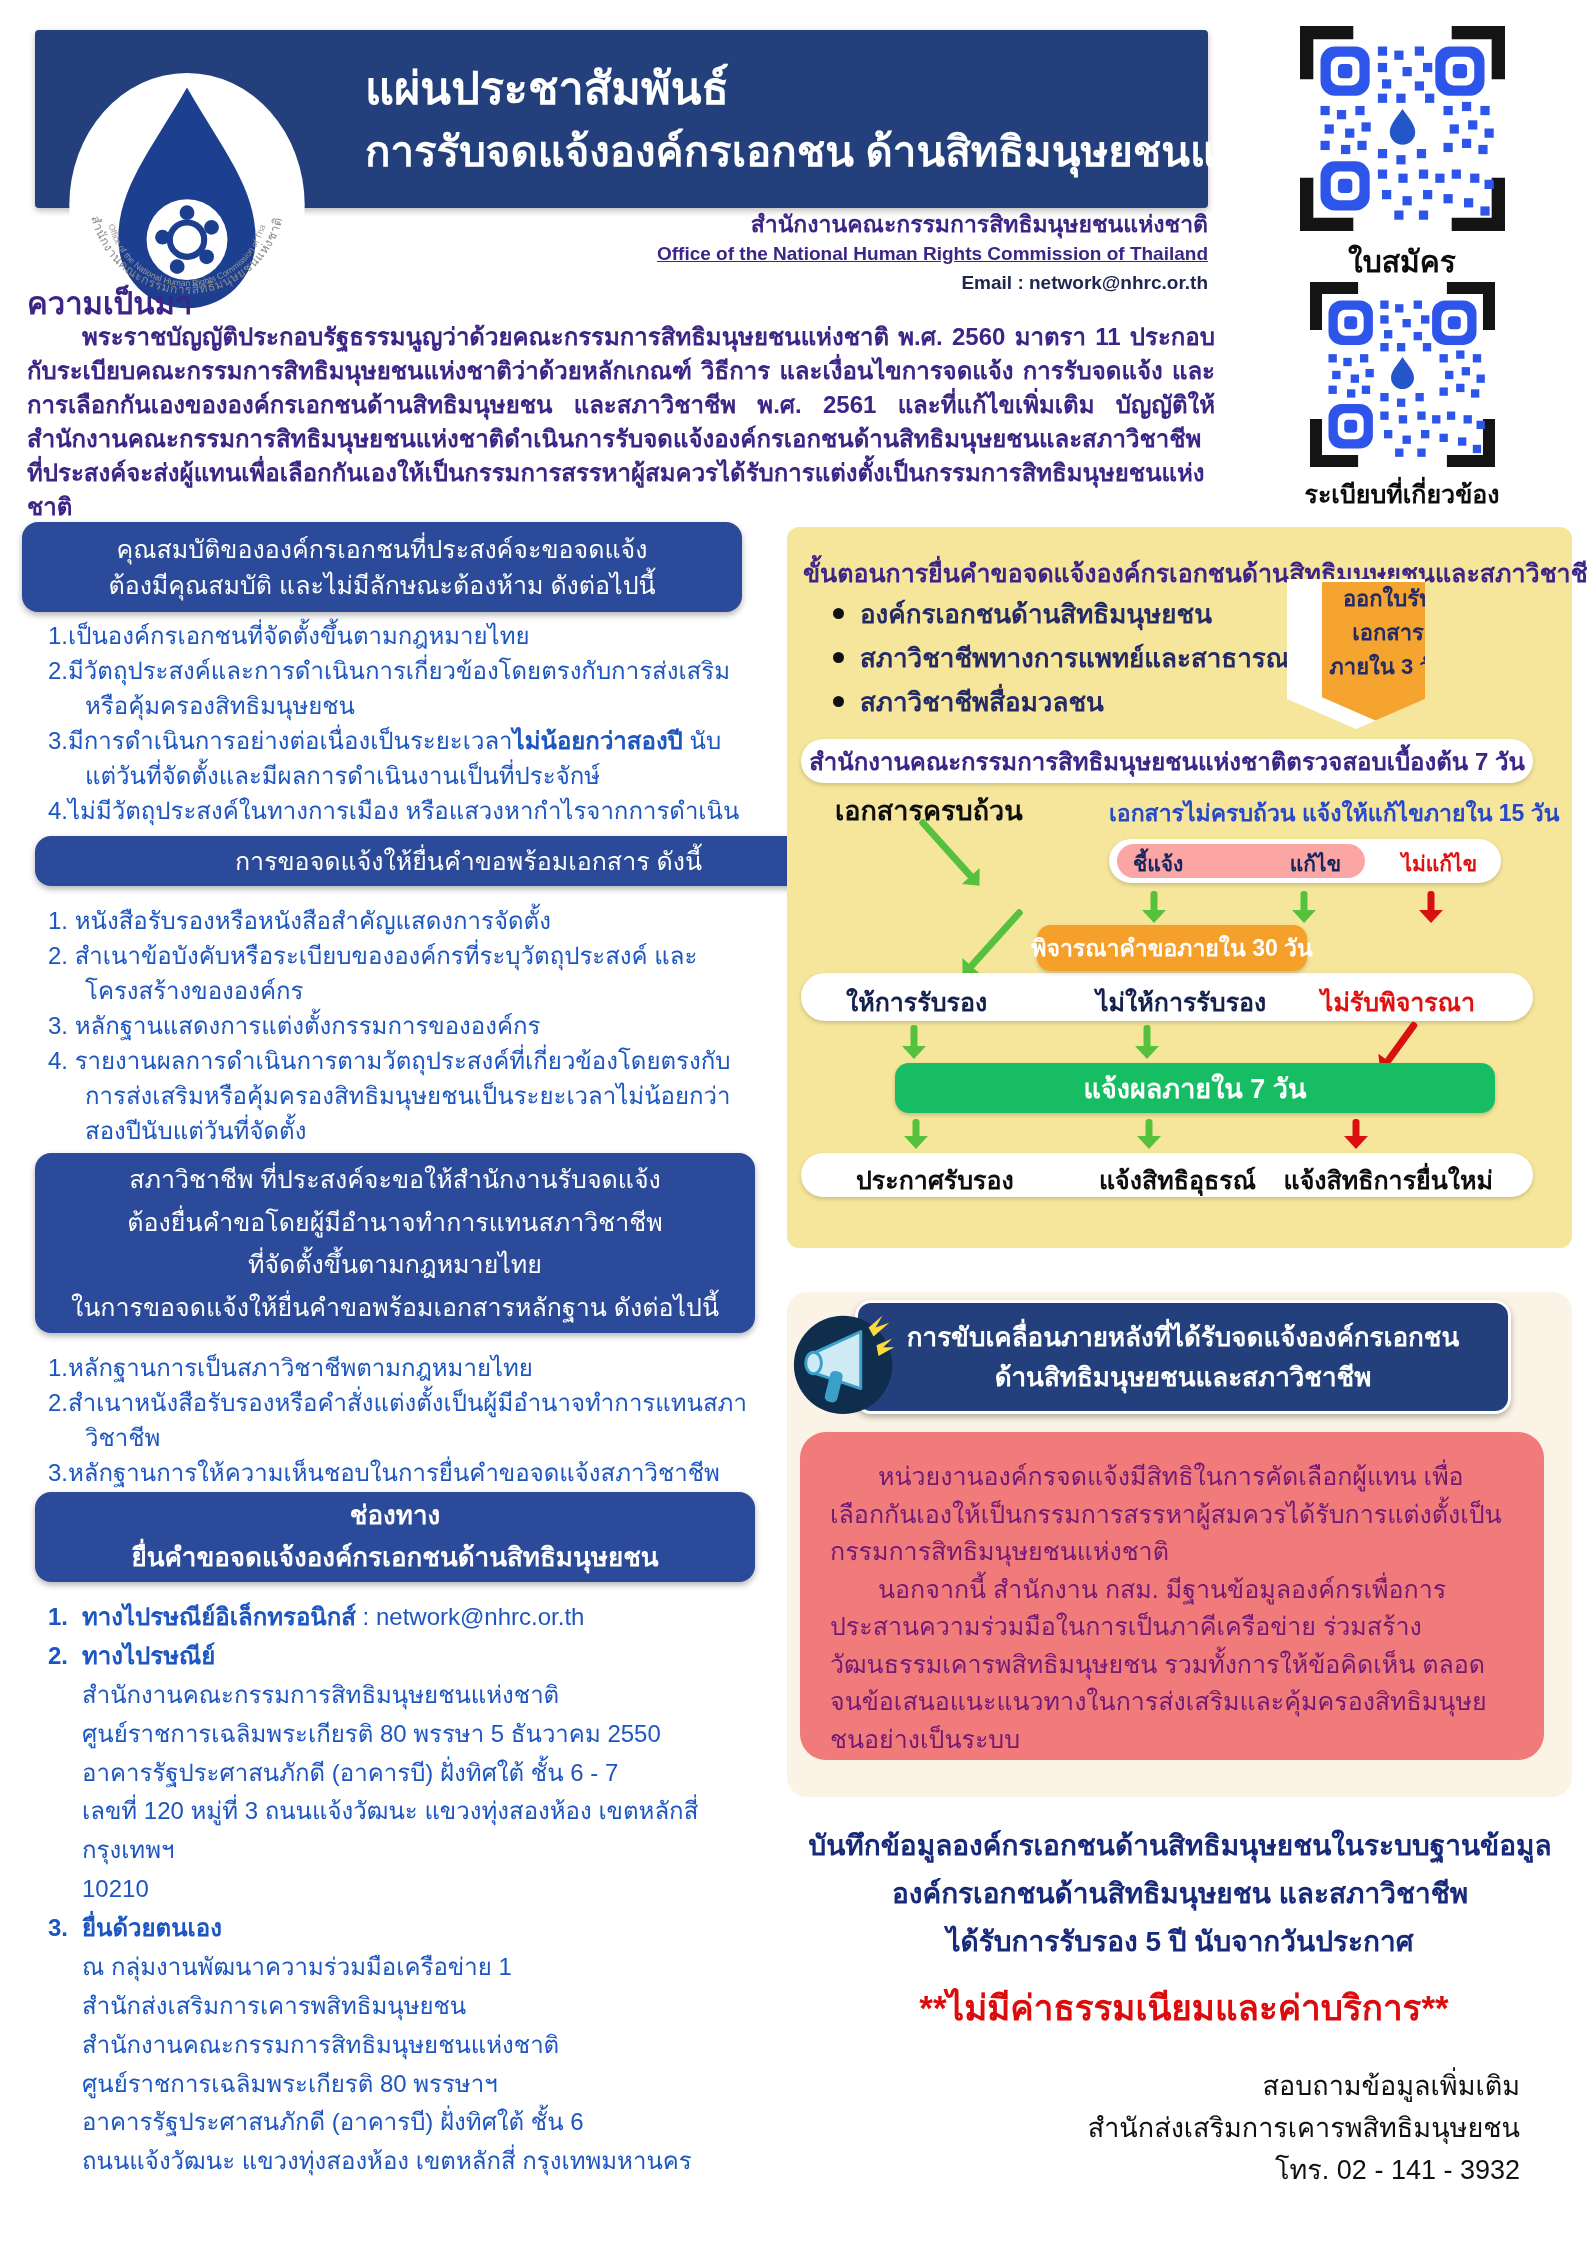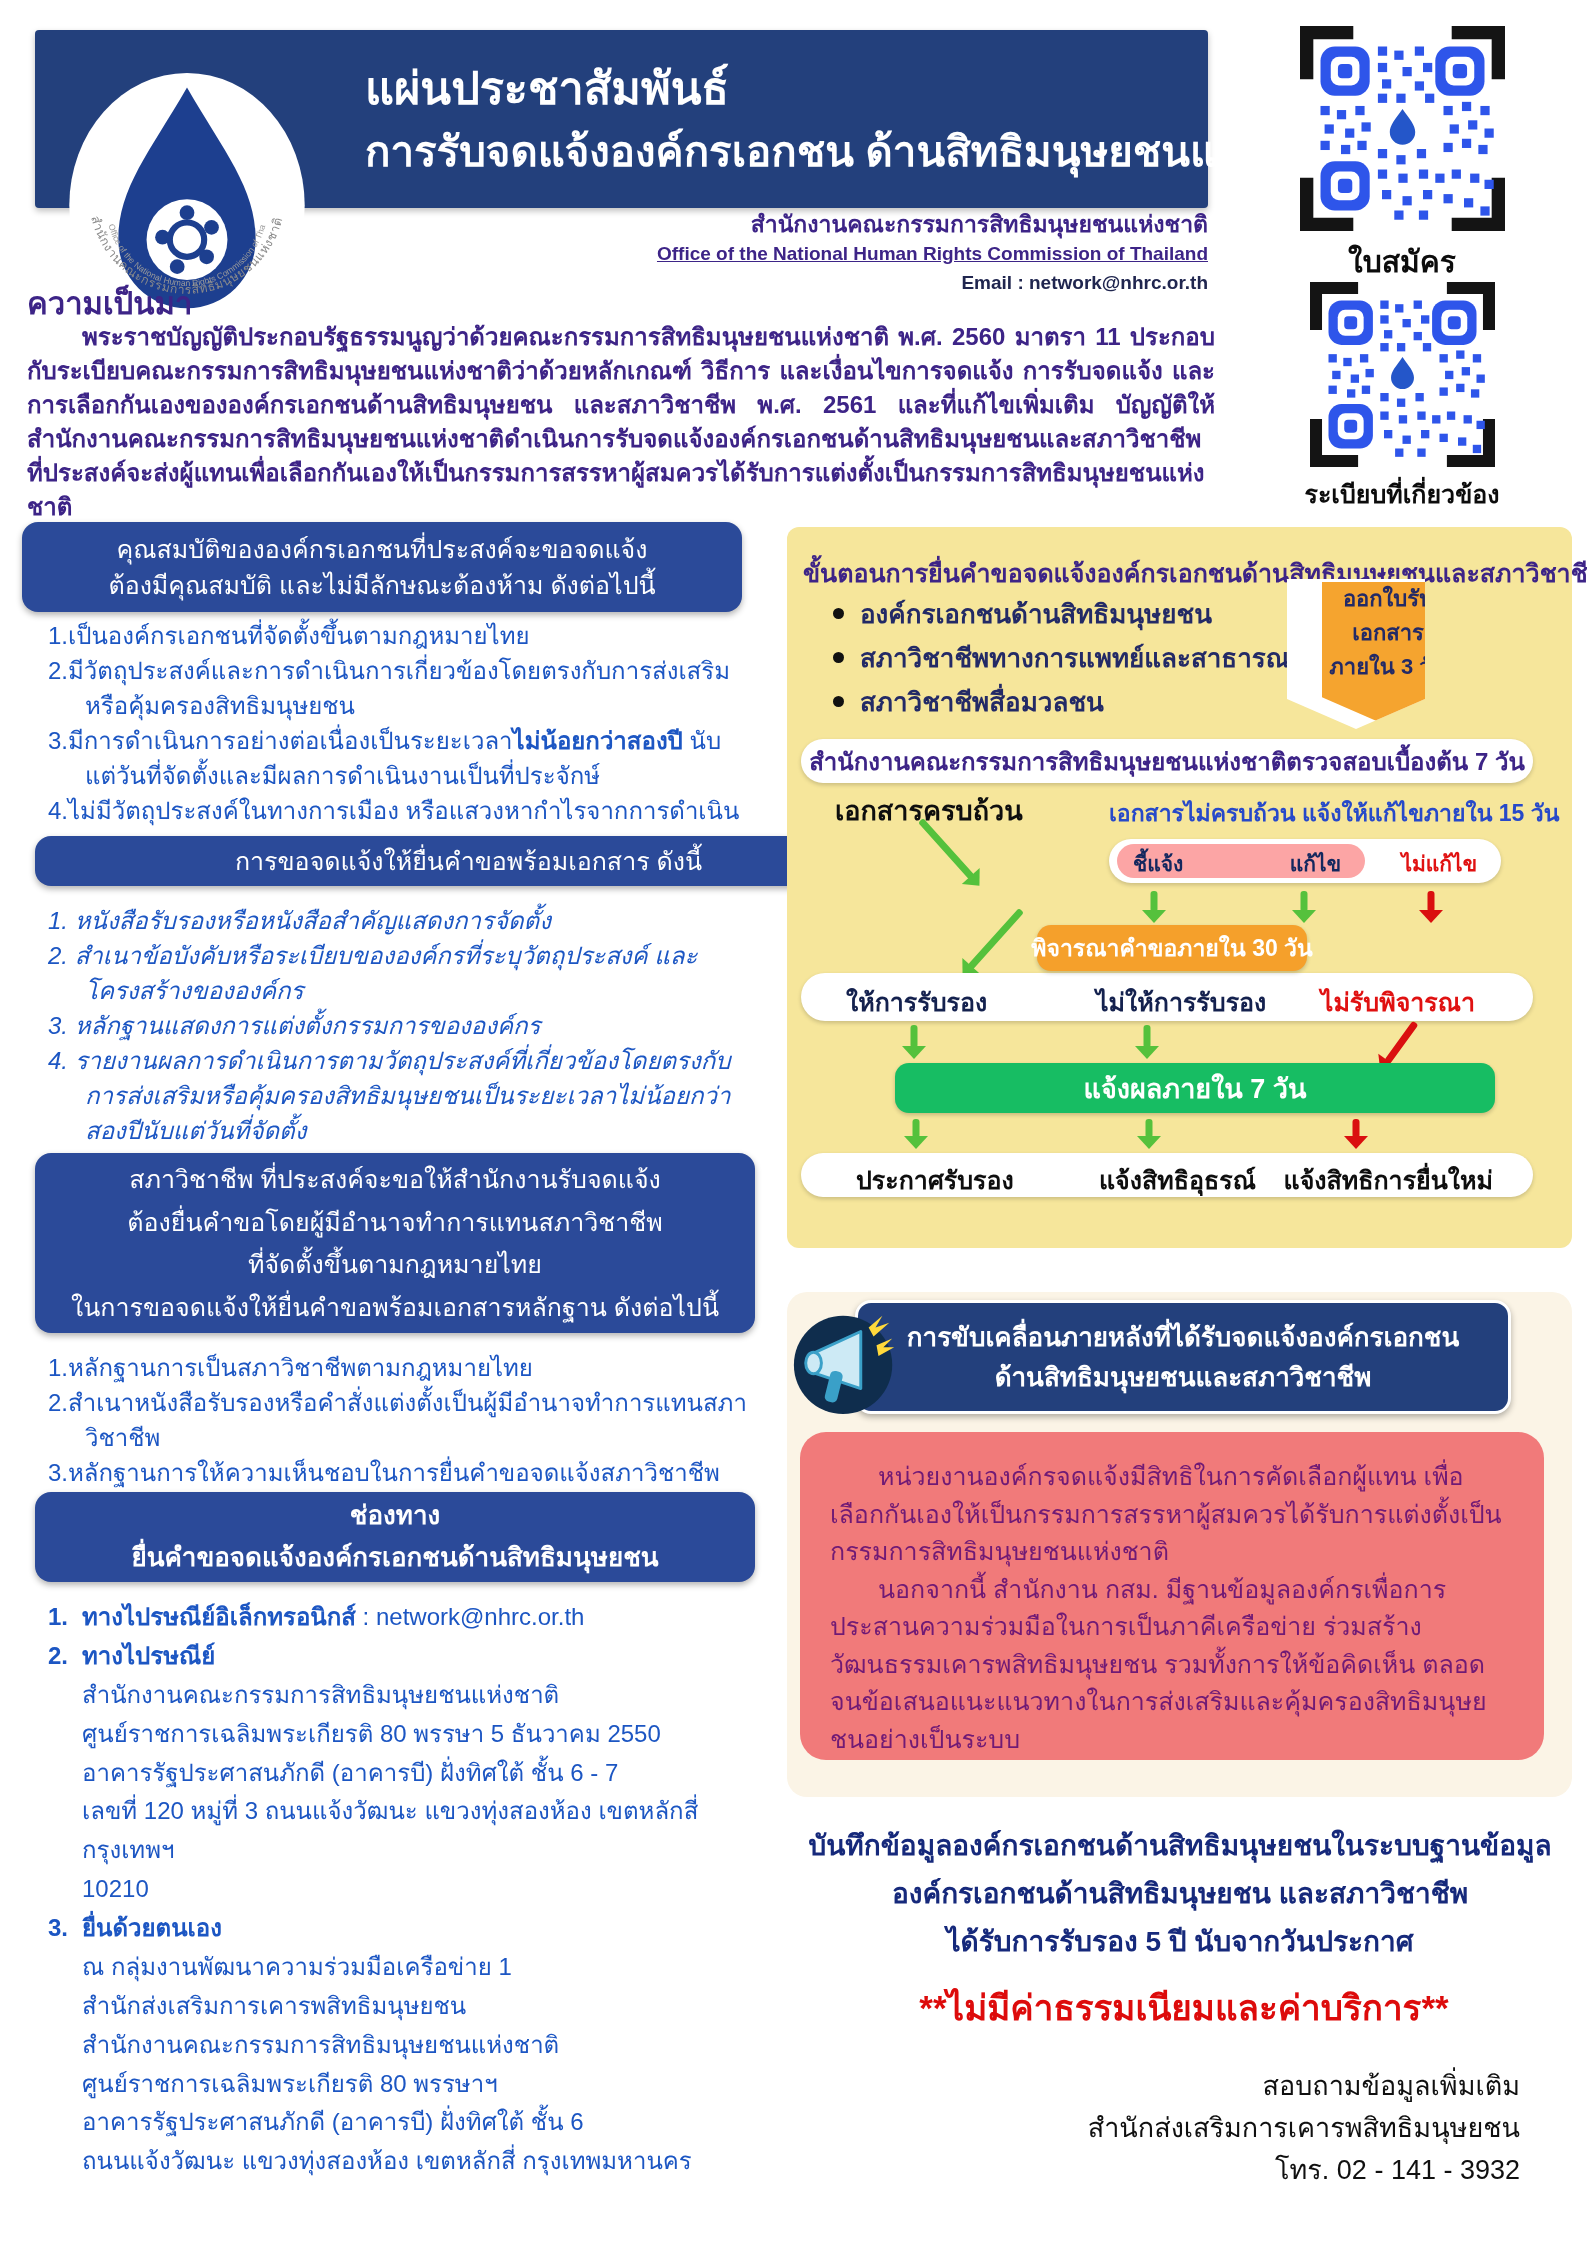--- a/index.html
+++ b/index.html
@@ -26,21 +26,21 @@
   .bg-heading{left:27px;top:278px;font-size:31px;font-weight:700;color:#3d2487;}
   .bg-para{left:27px;top:320px;width:1188px;font-size:24px;font-weight:700;color:#3d2487;line-height:1.42;text-indent:55px;text-align:justify;}
   
   .blue-box{background:#2b4a99;border-radius:16px;color:#fff;text-align:center;box-shadow:0 3px 6px rgba(0,0,0,.3);display:flex;flex-direction:column;justify-content:center;}
   .box1{left:22px;top:522px;width:720px;height:90px;font-size:25px;line-height:1.45;}
   .box2{left:35px;top:836px;width:867px;height:50px;font-size:25px;}
   .box3{left:35px;top:1153px;width:720px;height:180px;font-size:25px;line-height:1.7;}
   .box4{left:35px;top:1492px;width:720px;height:90px;font-size:26px;font-weight:700;line-height:1.6;}
   .blue-list{color:#1c56c3;font-size:24px;line-height:1.46;}
   .list1{left:48px;top:618px;width:700px;}
-  .list2{left:48px;top:903px;width:700px;font-style:italic;}
+  .list2{left:48px;top:903px;width:700px;}
   .list3{left:48px;top:1350px;width:700px;}
   .blue-list .li{padding-left:37px;text-indent:-37px;}
   .channels{left:48px;top:1598px;width:700px;color:#1c56c3;font-size:24px;line-height:1.62;}
   .ch-item{display:flex;}
   .ch-num{width:34px;font-weight:700;flex:none;}
   .ch-label{font-weight:700;}
   .ch-lines{margin-left:34px;}
   
   .yellow{left:787px;top:527px;width:785px;height:721px;background:#f6e69b;border-radius:12px;}
   .flow-title{left:16px;top:26px;width:753px;text-align:center;font-size:25px;font-weight:700;color:#3d2487;white-space:nowrap;}

